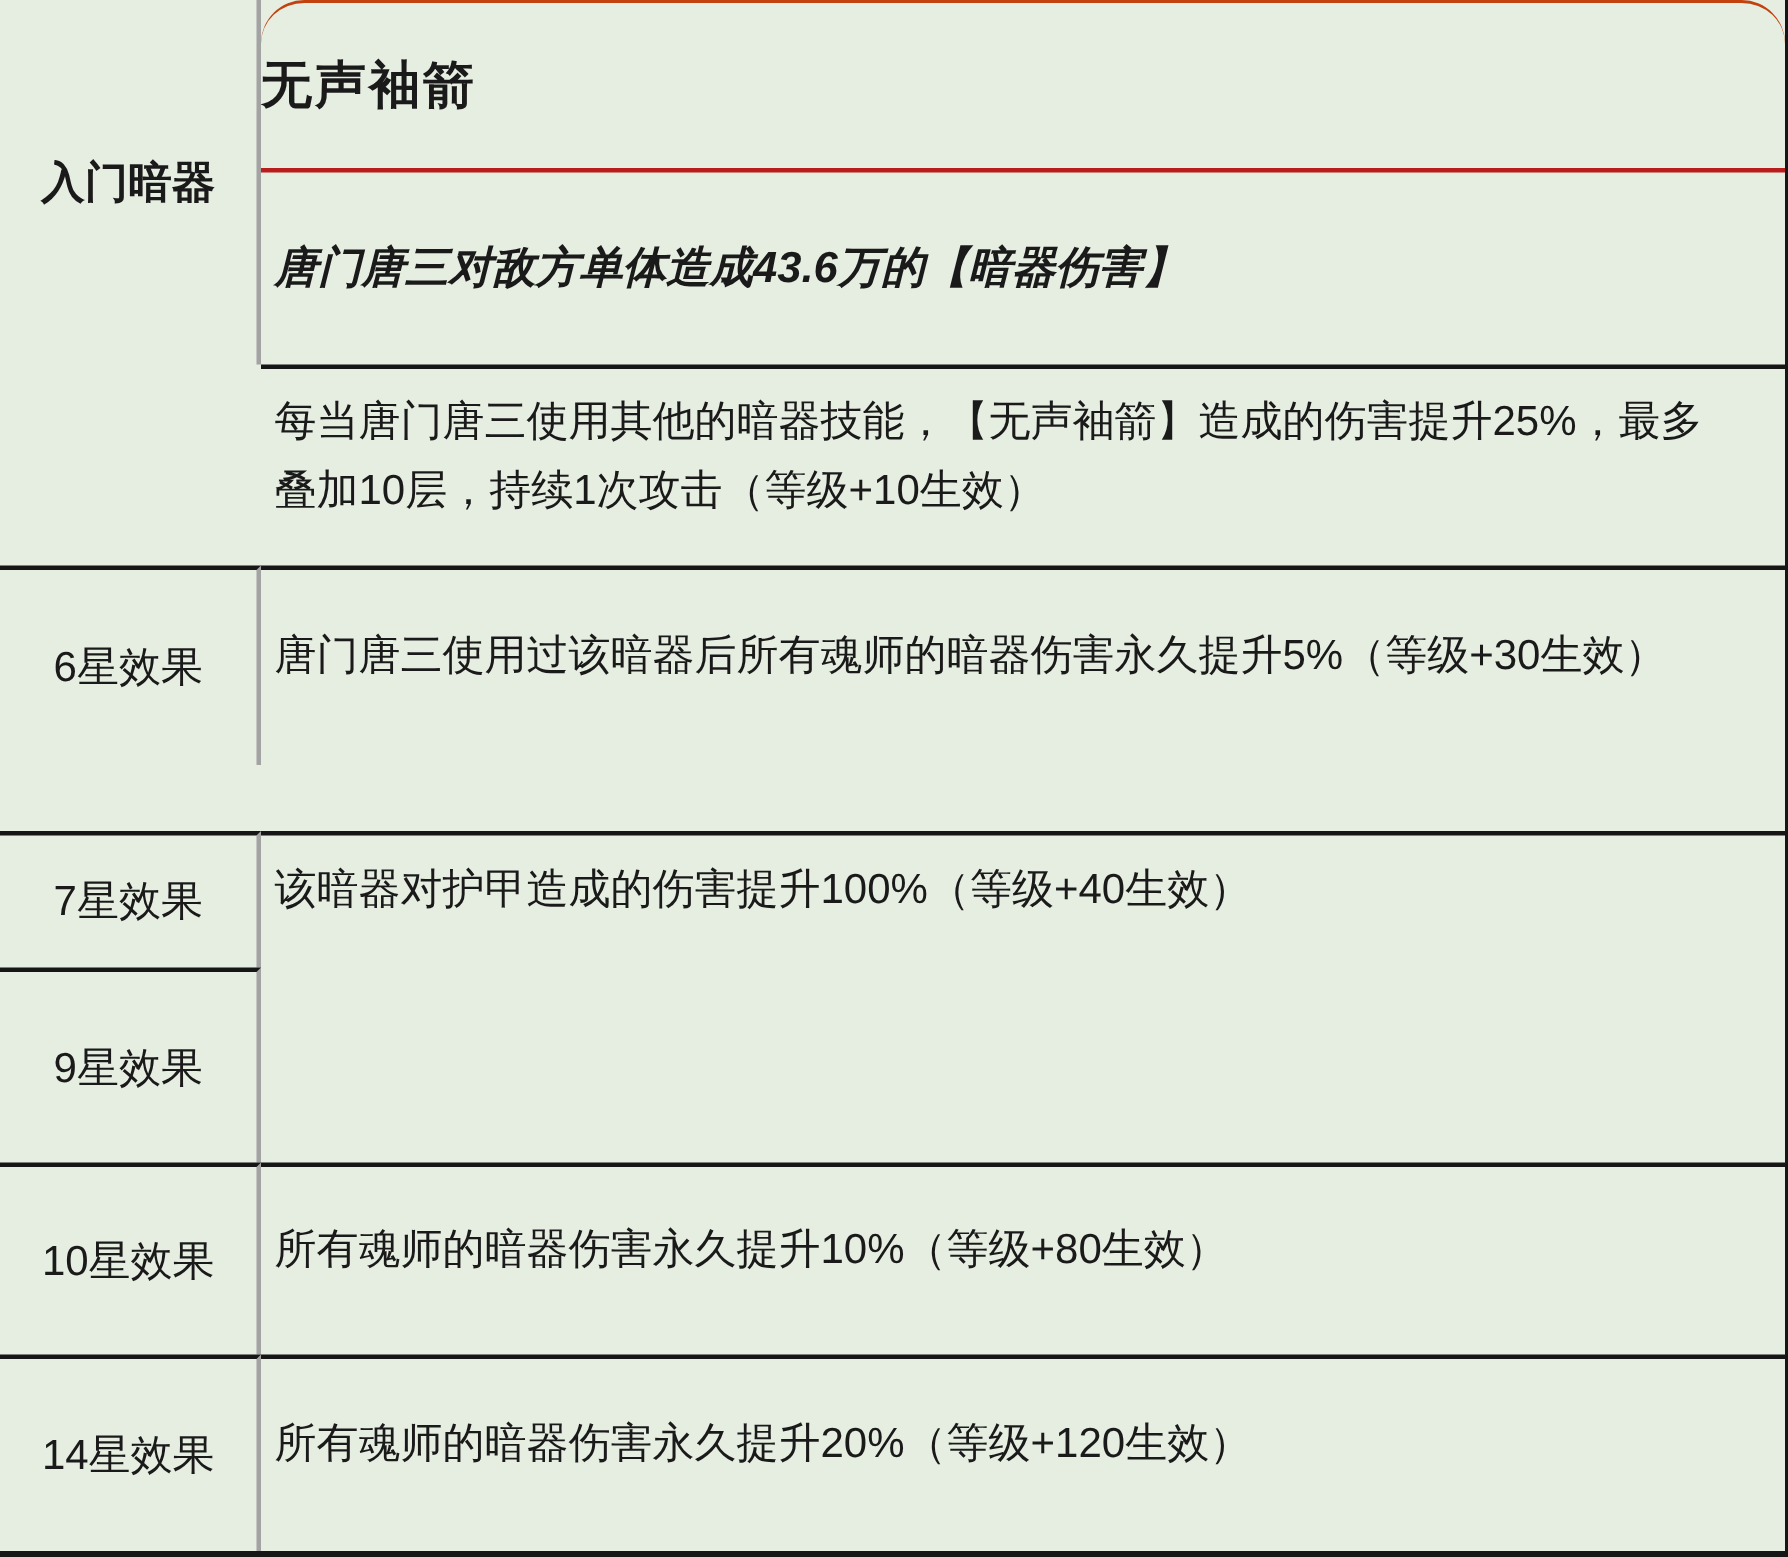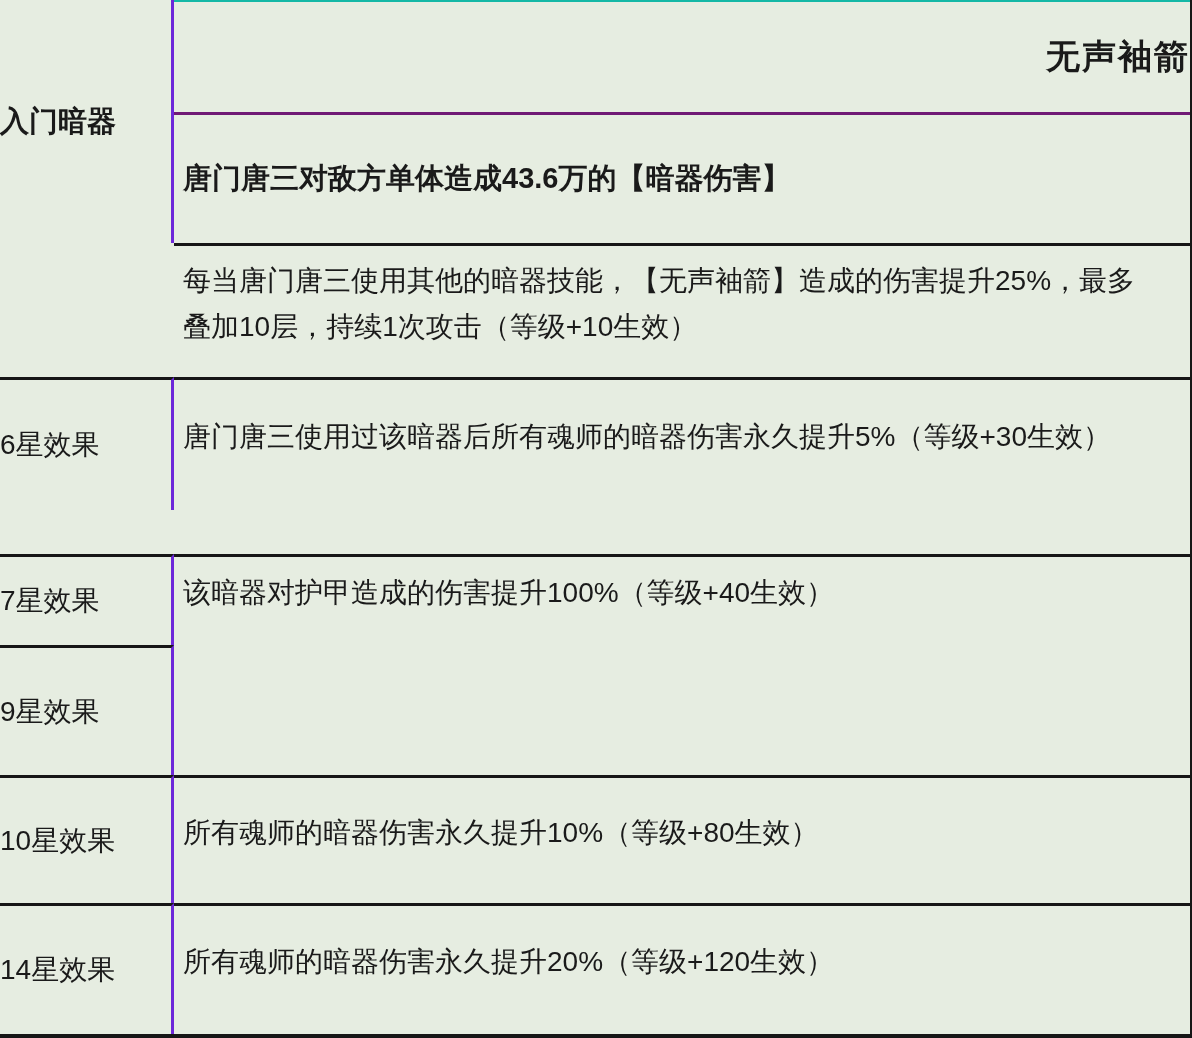--- a/index.html
+++ b/index.html
@@ -27,47 +27,49 @@
   }
   .cell {
     box-sizing: border-box;
     display: flex;
     align-items: center;
     overflow: hidden;
   }
   
   .col1 {
     grid-column: 1;
-    border-right: 3px solid #6d28d9;
-    justify-content: flex-start;
+    border-right: 3px solid #a3a3a3;
+    justify-content: center;
     text-align: center;
     font-size: 28px;
   }
   .header-cell {
     grid-row: 1 / 3;
     font-weight: 700;
     font-size: 29px;
   }
   
   .title-cell {
     grid-column: 2;
     grid-row: 1;
-    justify-content: flex-end;
-    border-top: 2px solid #14b8a6;
+    justify-content: flex-start;
+    border-top: 2px solid #c2410c;
     font-weight: 700;
     font-size: 34px;
     letter-spacing: 2px;
+    border-radius: 29px;
   }
   .desc-cell {
     grid-column: 2;
     grid-row: 2;
-    border-top: 3px solid #701a75;
+    border-top: 3px solid #b91c1c;
     padding: 0 8px 0 9px;
     font-weight: 700;
     font-size: 29px;
+    font-style: italic;
   }
   .row-top {
     border-top: 3px solid #161616;
   }
   .text-cell {
     grid-column: 2;
     padding: 0 5px 16px 9px;
     font-size: 28px;
     line-height: 46px;
     white-space: pre-line;

